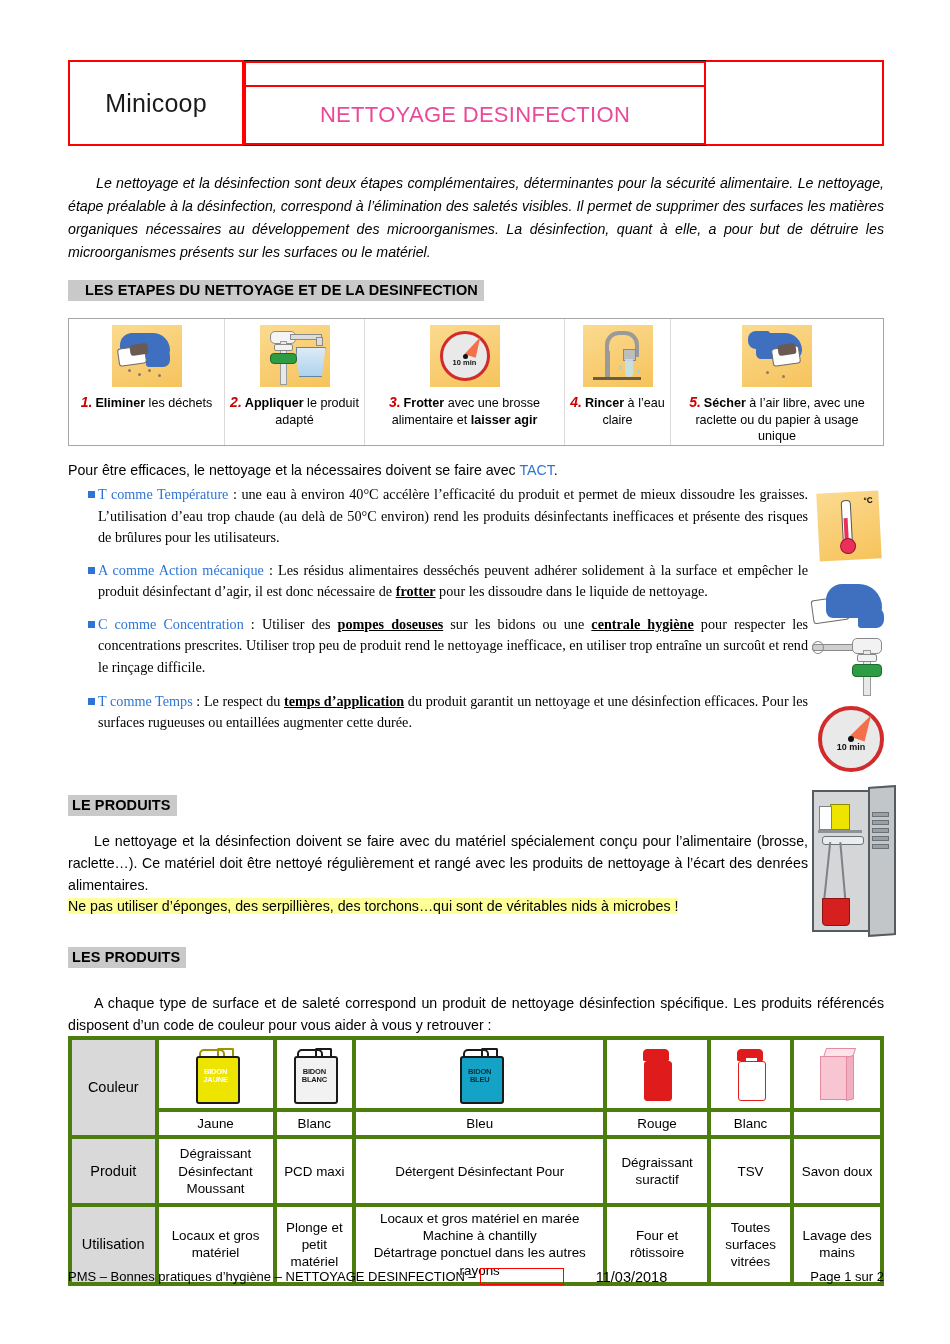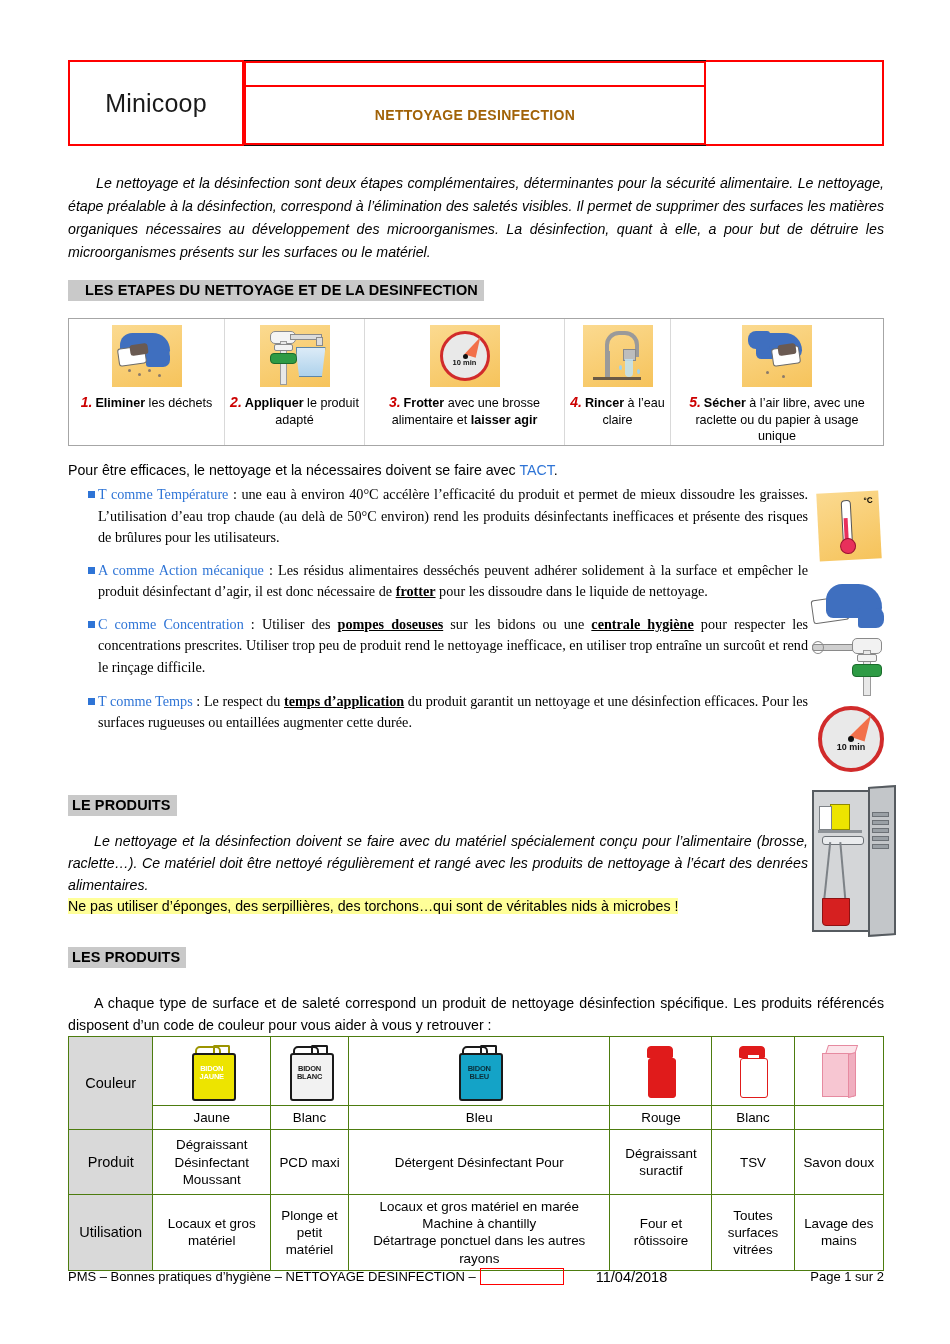--- a/index.html
+++ b/index.html
@@ -64,23 +64,23 @@
   }
   .hdr-mid-bot {
     flex: 1;
     display: flex;
     align-items: center;
     justify-content: center;
     border-bottom: 2px solid #FF0000;
     box-sizing: border-box;
   }
   .hdr-title {
-    color: #a16207;
-    font-weight: bold;
-    font-size: 14px;
+    color: #ec4899;
+    font-weight: normal;
+    font-size: 22px;
     letter-spacing: 0.3px;
   }
   .hdr-right {
     width: 178px;
     border: 2px solid #FF0000;
     border-left: none;
     box-sizing: border-box;
     margin: -1px -1px -1px 0;
   }
 
@@ -200,21 +200,20 @@
   
   .mat-body {
     position: absolute;
     left: 68px;
     top: 830px;
     width: 740px;
     font-size: 14.2px;
     line-height: 1.55;
     text-align: justify;
     text-justify: inter-word;
-    font-style: italic;
   }
   .mat-body .ind { display: inline-block; width: 26px; }
   .hl {
     background: #FFFF99;
     display: inline;
   }
   .mat-warn {
     position: absolute;
     left: 68px;
     top: 898px;
@@ -237,21 +236,21 @@
 
   table.products {
     position: absolute;
     left: 68px;
     top: 1036px;
     width: 816px;
     border-collapse: collapse;
     font-size: 13.4px;
   }
   table.products td {
-    border: 1px solid #4d7c0f;
+    border: 4px solid #4d7c0f;
     text-align: center;
     vertical-align: middle;
     padding: 3px 4px;
     line-height: 1.28;
   }
   td.rowhead {
     background: #D9D9D9;
     font-size: 14.5px;
     width: 76px;
     text-align: center;
@@ -865,17 +864,17 @@
       <td>Four et rôtissoire</td>
       <td>Toutes surfaces vitrées</td>
       <td>Lavage des mains</td>
     </tr>
   </tbody>
     </table>
 
   <div class="footer">
     <span>PMS – Bonnes pratiques d’hygiène – NETTOYAGE DESINFECTION –</span>
     <span class="footer-redbox"></span>
-    <span class="footer-date">11/04/2018</span>
+    <span class="footer-date">11/03/2018</span>
     <span class="footer-page">Page 1 sur 2</span>
   </div>
 
 </div>
 
 </body></html>

